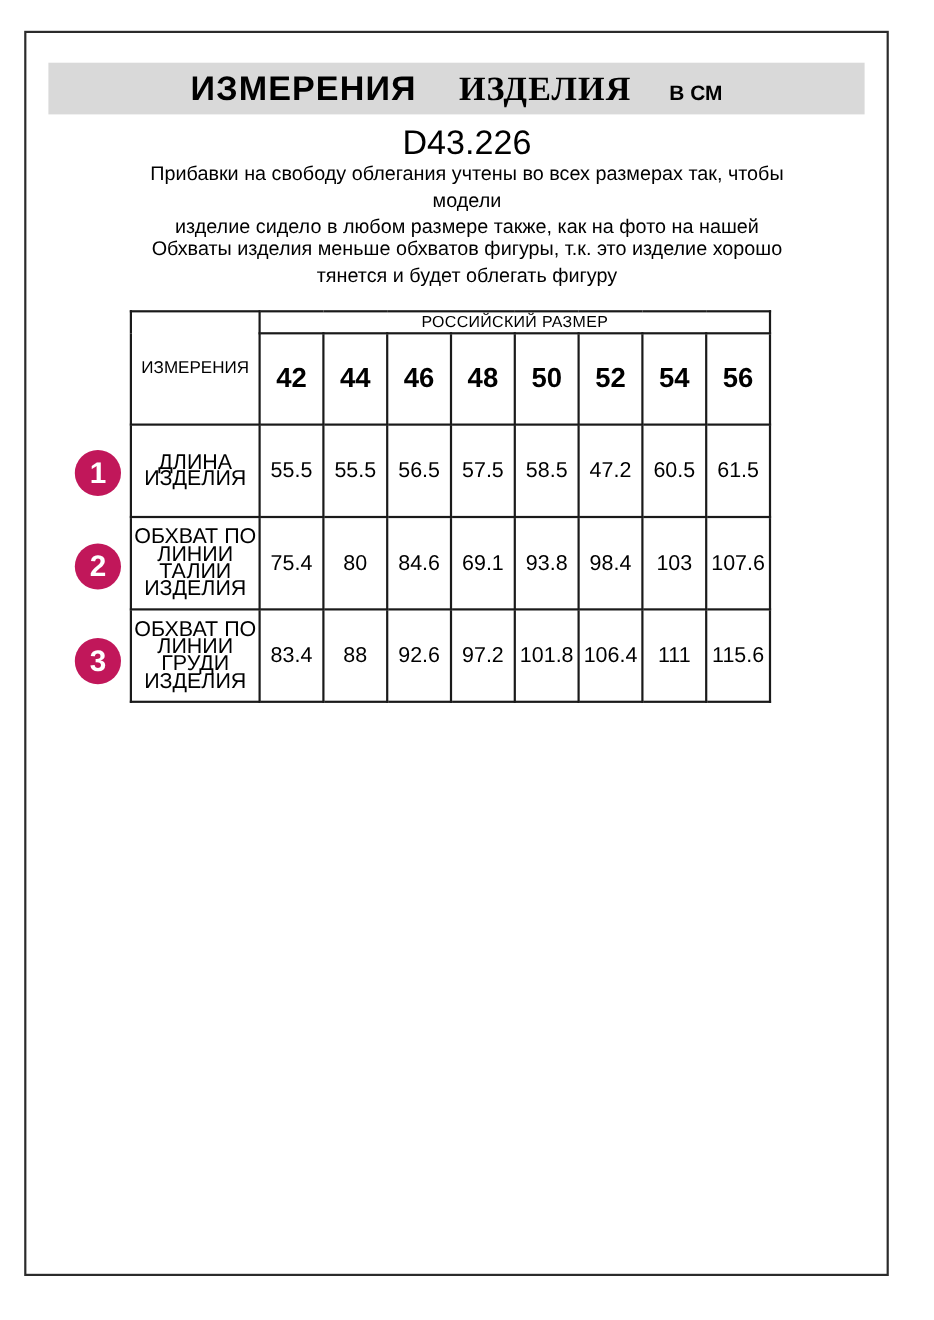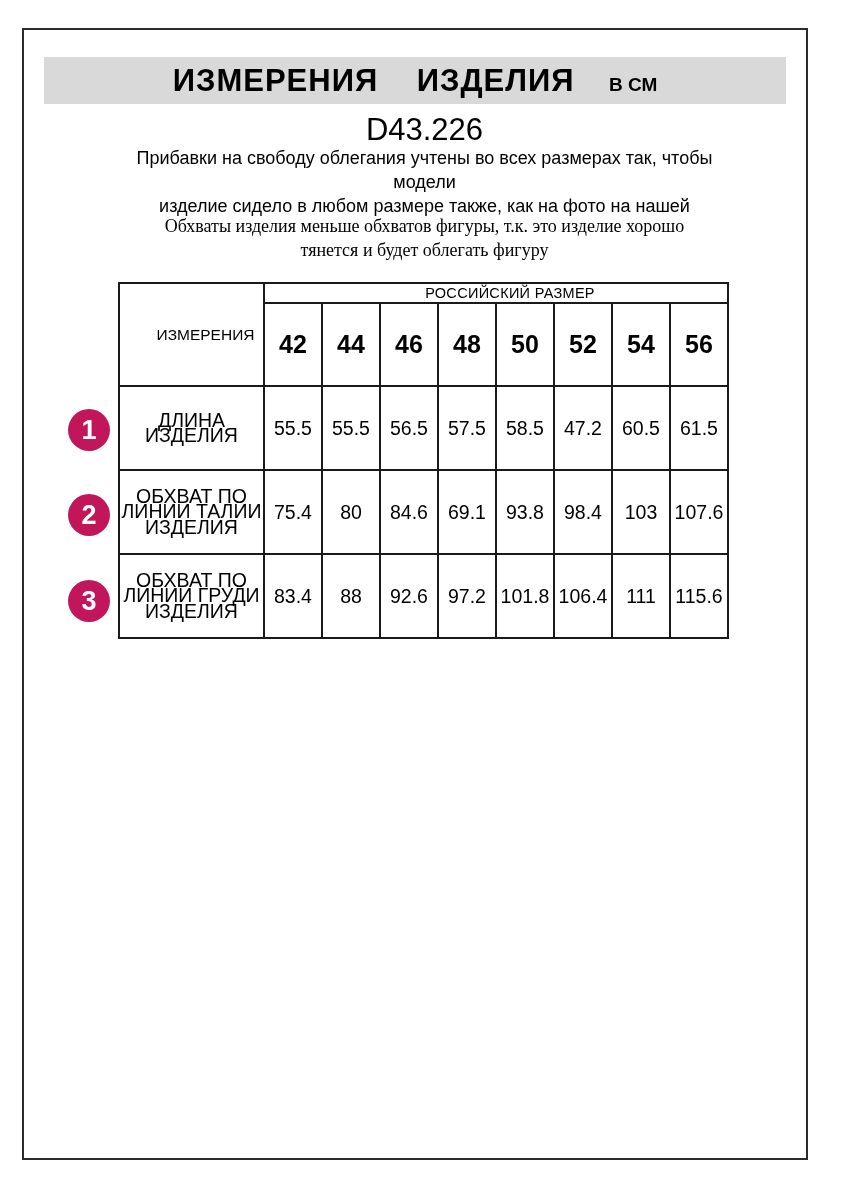--- a/index.html
+++ b/index.html
@@ -38,20 +38,21 @@
   .title-measure {
     font-size: 31px;
     font-weight: 600;
     letter-spacing: 1px;
   }
   .title-product {
     font-size: 31px;
     font-weight: bold;
     letter-spacing: 1px;
     margin-left: 34px;
+    font-family: Liberation Serif, serif;
   }
   .title-unit {
     font-size: 19px;
     font-weight: 600;
     margin-left: 30px;
   }
   .product-code {
     position: absolute;
     left: 0;
     top: 112px;
@@ -61,39 +62,39 @@
   }
   .para {
     position: absolute;
     left: 0;
     width: 849px;
     text-align: center;
     font-size: 18px;
     line-height: 24px;
   }
   .para-1 { top: 146px; }
-  .para-2 { top: 214px; font-family: Liberation Serif, serif; }
+  .para-2 { top: 214px; }
 
   table.size-table {
     position: absolute;
     left: 118px;
     top: 282px;
     border-collapse: collapse;
     table-layout: fixed;
   }
   table.size-table td {
     border: 2px solid #1a1a1a;
     text-align: center;
     vertical-align: middle;
     padding: 0;
     overflow: hidden;
   }
   td.col-label { width: 115px; }
   td.col-size  { width: 56px; }
-  tr.row-group td { height: 18px; padding-left: 28px; }
+  tr.row-group td { height: 18px; }
   td.group-header { font-size: 14.5px; letter-spacing: 0.3px; }
   td.corner-label { font-size: 15.5px; }
   tr.row-sizes td { height: 81px; font-size: 25px; font-weight: bold; }
   tr.row-data td { height: 82px; font-size: 19.5px; }
   td.row-label {
     font-size: 13px;
     line-height: 15.5px;
     padding: 0 13px;
   }
   .badge {

